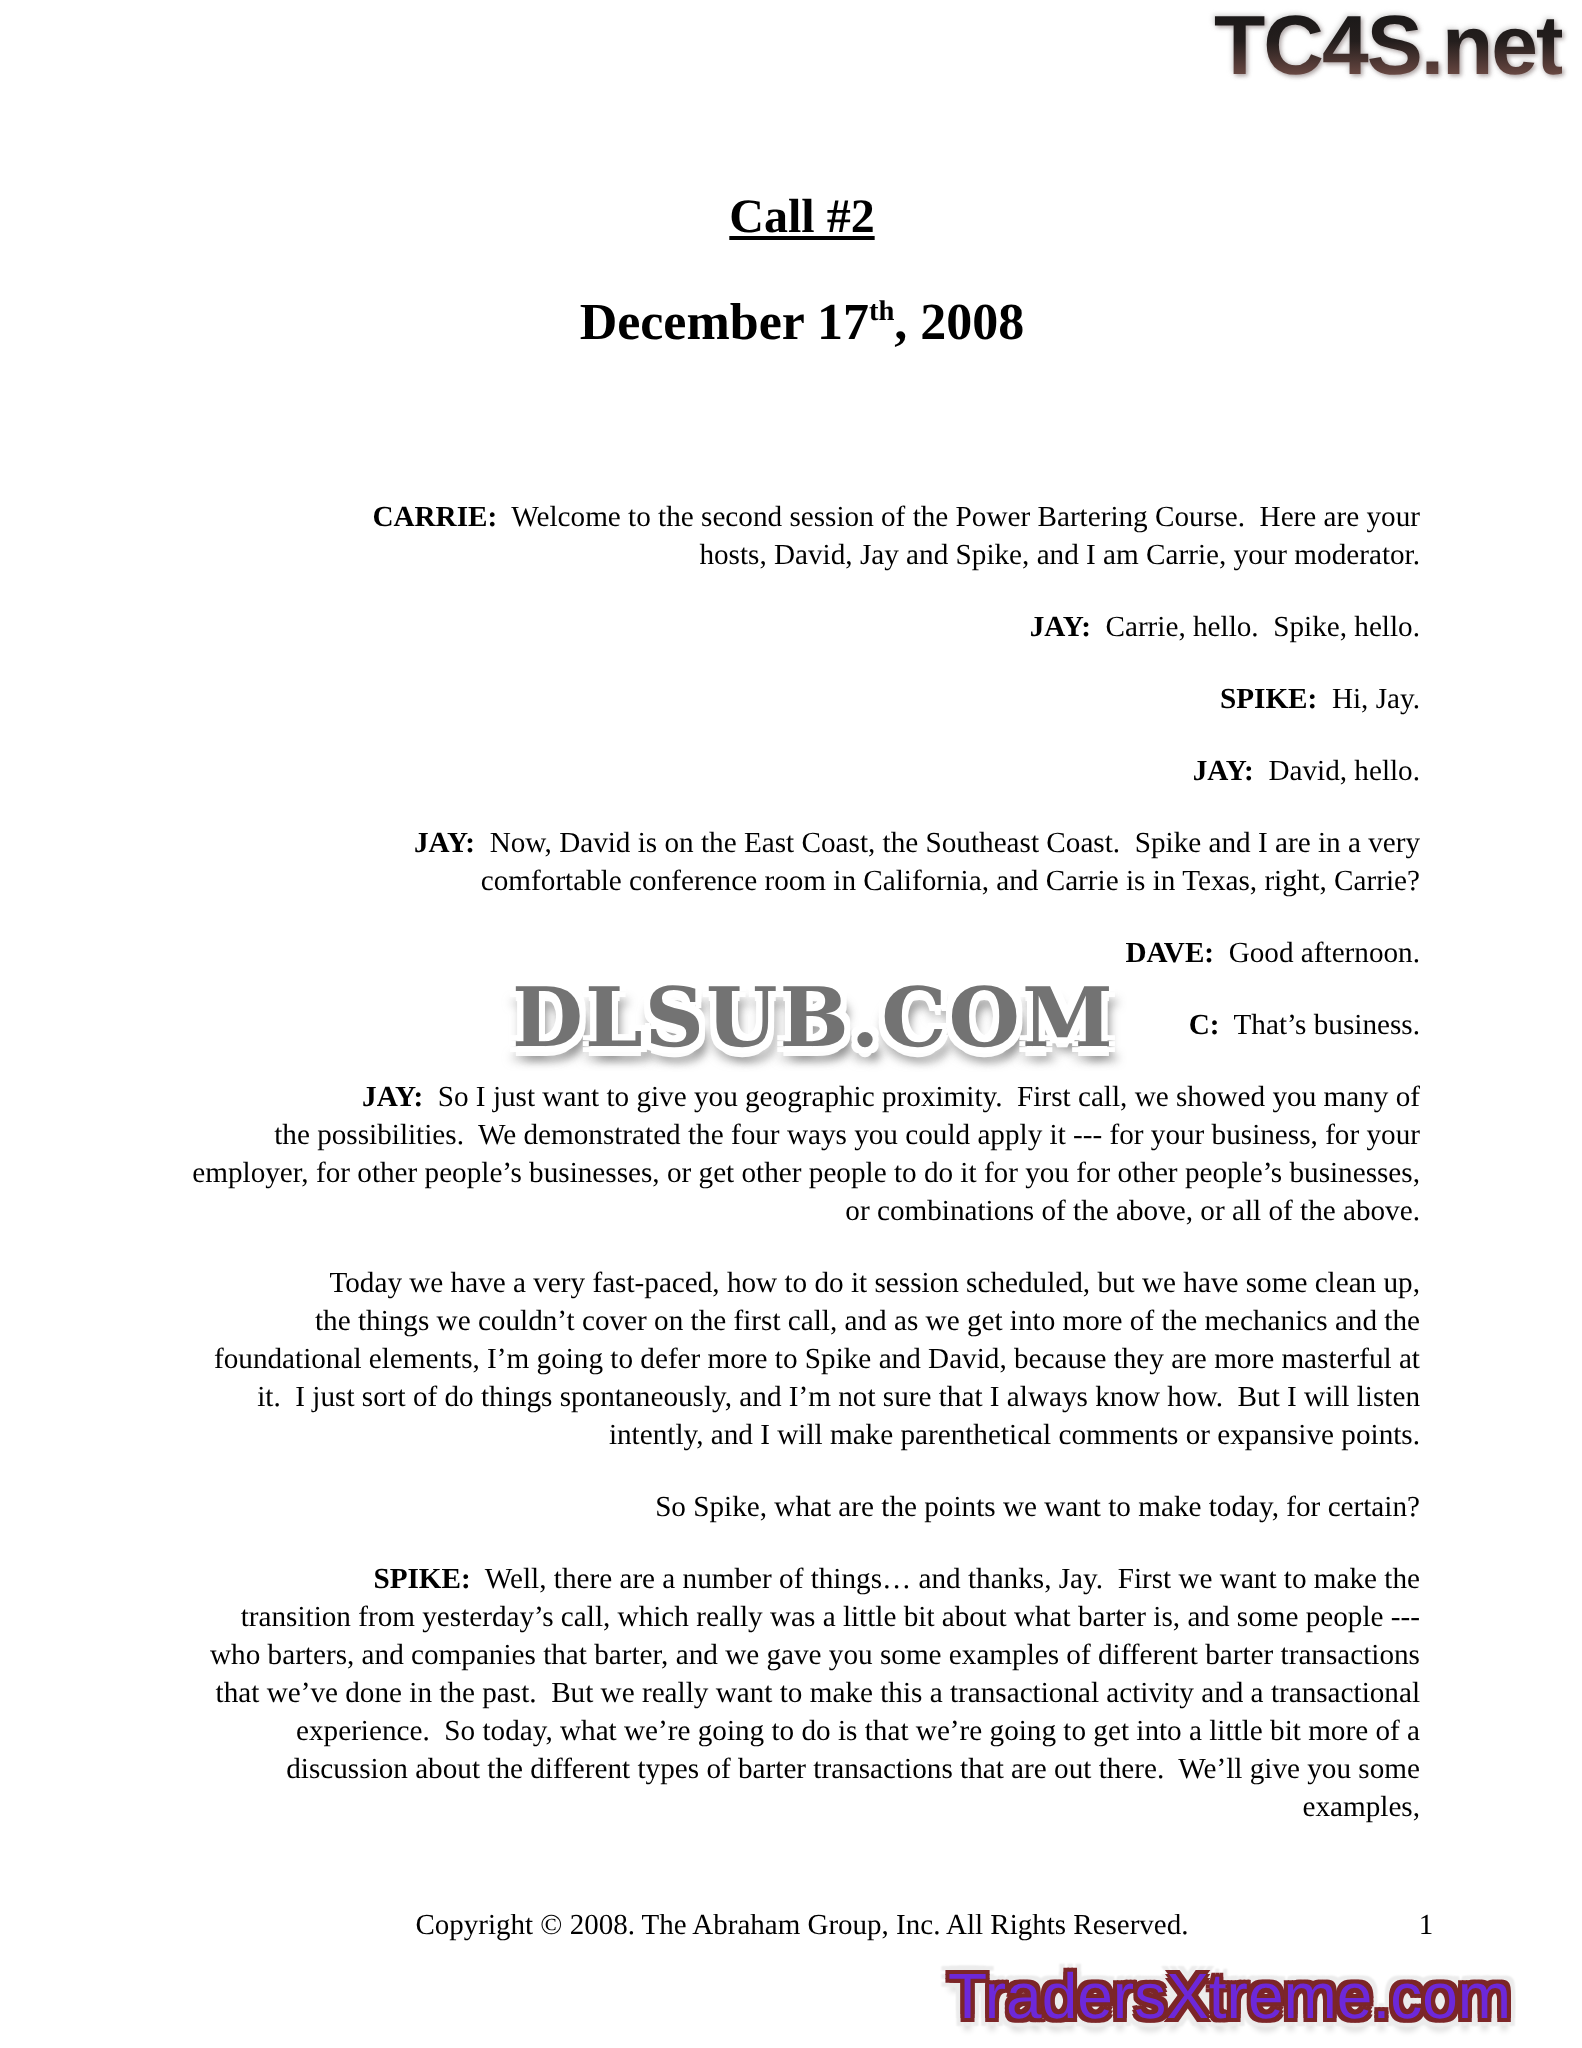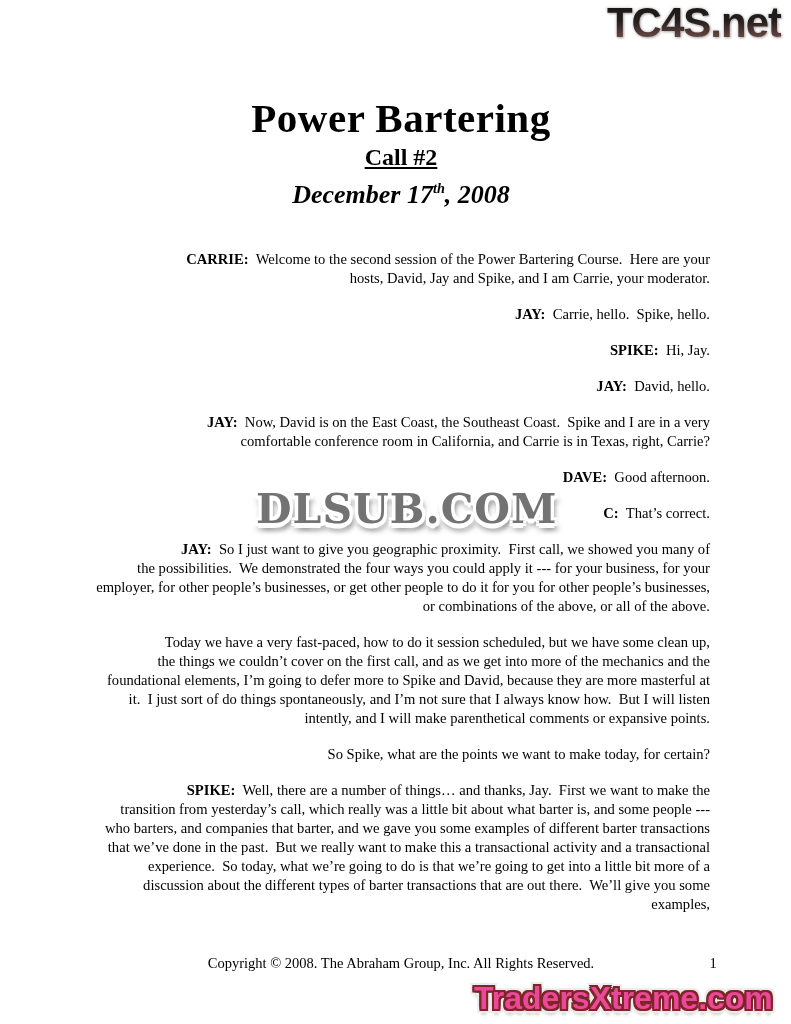--- a/index.html
+++ b/index.html
@@ -29,21 +29,21 @@
       color:transparent;
     }
   }
 
   .doc-header {
     position:absolute; top:94px; left:92px; width:618px;
     text-align:center;
   }
   .doc-title   { margin:0; font-size:41px; line-height:48px; font-weight:bold; letter-spacing:.5px; }
   .doc-subtitle{ margin:0; font-size:24px; line-height:30px; font-weight:bold;text-decoration:underline; }
-  .doc-date    { margin:0; font-size:26px; line-height:32px; font-weight:bold; font-style:italic; }
+  .doc-date    { margin:16px; font-size:26px; line-height:32px; font-weight:bold; }
   .doc-date sup{ font-size:.55em; }
 
   .content {
     position:absolute; top:250px; left:92px; width:618px;
     font-size:14.6px; line-height:19px;text-align:right;
   }
   .para { margin:0 0 17px 0; text-indent:70px; white-space:pre-wrap; }
   .speaker { font-weight:bold; }
 
   
@@ -67,55 +67,54 @@
   }
   .pageno {
     position:absolute; top:954px; left:703px; width:20px;
     font-size:14.5px; line-height:19px; text-align:center;
   }
 
   
   .wm-traders {
     position:absolute; top:981px; left:474px;
     font-family:"Liberation Sans", sans-serif;
-    font-weight:bold; font-size:32px; line-height:1.1; letter-spacing:0;
-    color:#ec4899;
+    font-weight:normal; font-size:32px; line-height:1.1; letter-spacing:0;
+    color:#6d28d9;
     text-shadow:
       -2px -2px 0 #7c2628, 0 -2px 0 #7c2628, 2px -2px 0 #7c2628,
       -2px  0   0 #7c2628, 2px  0   0 #7c2628,
       -2px  2px 0 #7c2628, 0  2px 0 #7c2628, 2px 2px 0 #7c2628,
       -4px -4px 1px #ececec, 0 -4px 1px #ececec, 4px -4px 1px #ececec,
       -4px  0   1px #ececec, 4px  0   1px #ececec,
       -4px  4px 1px #ececec, 0  4px 1px #ececec, 4px 4px 1px #ececec,
       0 6px 3px #cfcfcf;
     z-index:5;
     white-space:nowrap;
   }
 </style>
 </head>
 <body>
 
 <div class="page">
 
   <div class="wm-tc4s">TC4S.net</div>
 
   <div class="doc-header">
-    <h1 class="doc-title">Power Bartering</h1>
     <h2 class="doc-subtitle">Call #2</h2>
     <h3 class="doc-date"><span>December 17</span><sup>th</sup><span>, 2008</span></h3>
   </div>
 
   <div class="content">
     <p class="para"><span class="speaker">CARRIE:</span><span>  Welcome to the second session of the Power Bartering Course.  Here are your hosts, David, Jay and Spike, and I am Carrie, your moderator.</span></p>
     <p class="para"><span class="speaker">JAY:</span><span>  Carrie, hello.  Spike, hello.</span></p>
     <p class="para"><span class="speaker">SPIKE:</span><span>  Hi, Jay.</span></p>
     <p class="para"><span class="speaker">JAY:</span><span>  David, hello.</span></p>
     <p class="para"><span class="speaker">JAY:</span><span>  Now, David is on the East Coast, the Southeast Coast.  Spike and I are in a very comfortable conference room in California, and Carrie is in Texas, right, Carrie?</span></p>
     <p class="para"><span class="speaker">DAVE:</span><span>  Good afternoon.</span></p>
-    <p class="para"><span class="speaker">C:</span><span>  That’s correct.</span></p>
+    <p class="para"><span class="speaker">C:</span><span>  That’s business.</span></p>
     <p class="para"><span class="speaker">JAY:</span><span>  So I just want to give you geographic proximity.  First call, we showed you many of the possibilities.  We demonstrated the four ways you could apply it --- for your business, for your employer, for other people’s businesses, or get other people to do it for you for other people’s businesses, or combinations of the above, or all of the above.</span></p>
     <p class="para"><span class="speaker"></span><span>Today we have a very fast-paced, how to do it session scheduled, but we have some clean up, the things we couldn’t cover on the first call, and as we get into more of the mechanics and the foundational elements, I’m going to defer more to Spike and David, because they are more masterful at it.  I just sort of do things spontaneously, and I’m not sure that I always know how.  But I will listen intently, and I will make parenthetical comments or expansive points.</span></p>
     <p class="para"><span class="speaker"></span><span>So Spike, what are the points we want to make today, for certain?</span></p>
     <p class="para"><span class="speaker">SPIKE:</span><span>  Well, there are a number of things… and thanks, Jay.  First we want to make the transition from yesterday’s call, which really was a little bit about what barter is, and some people --- who barters, and companies that barter, and we gave you some examples of different barter transactions that we’ve done in the past.  But we really want to make this a transactional activity and a transactional experience.  So today, what we’re going to do is that we’re going to get into a little bit more of a discussion about the different types of barter transactions that are out there.  We’ll give you some examples,</span></p>
   </div>
 
   <div class="wm-dlsub">DLSUB.COM</div>
 
   <div class="footer">
     <span>Copyright © 2008. The Abraham Group, Inc. All Rights Reserved.</span>

